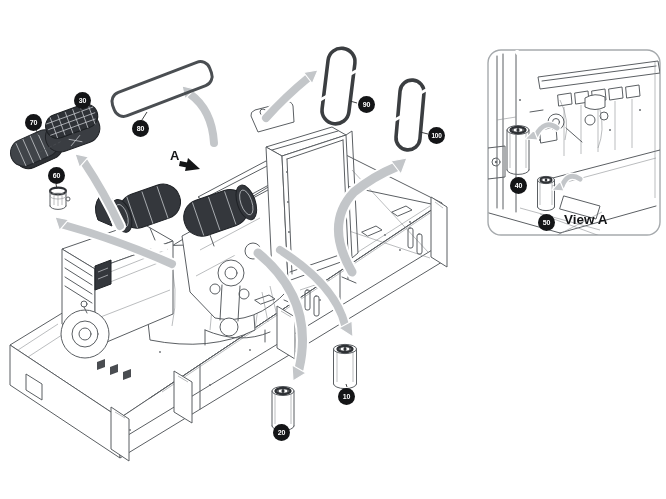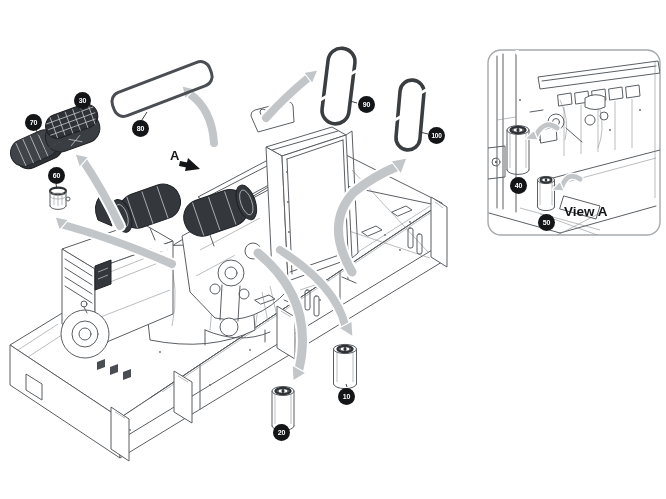--- a/index.html
+++ b/index.html
@@ -361,14 +361,14 @@
   <div class="callout" style="left:74px;top:92px;">30</div>
   <div class="callout" style="left:510px;top:177px;">40</div>
   <div class="callout" style="left:538px;top:214px;">50</div>
   <div class="callout" style="left:48px;top:167px;">60</div>
   <div class="callout" style="left:25px;top:114px;">70</div>
   <div class="callout" style="left:132px;top:120px;">80</div>
   <div class="callout" style="left:358px;top:96px;">90</div>
   <div class="callout" style="left:428px;top:127px;font-size:6.5px;">100</div>
 
   <div class="lbl lbl-a" style="left:170px;top:148px;">A</div>
-  <div class="lbl lbl-viewa" style="left:564px;top:204px;">View A</div>
+  <div class="lbl lbl-viewa" style="left:564px;top:212px;">View A</div>
 </div>
 
 </body></html>

